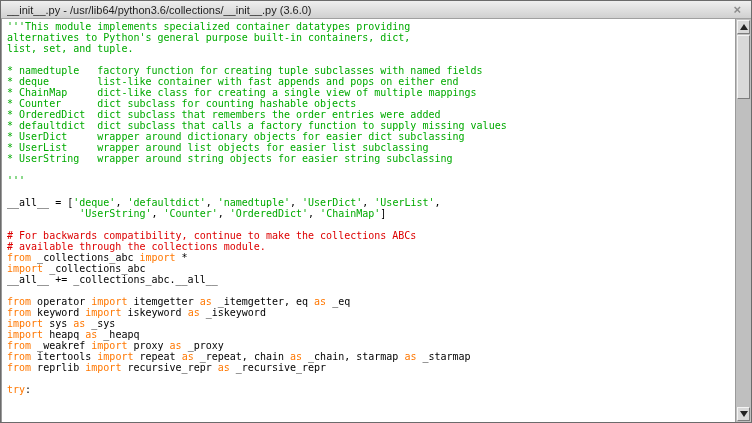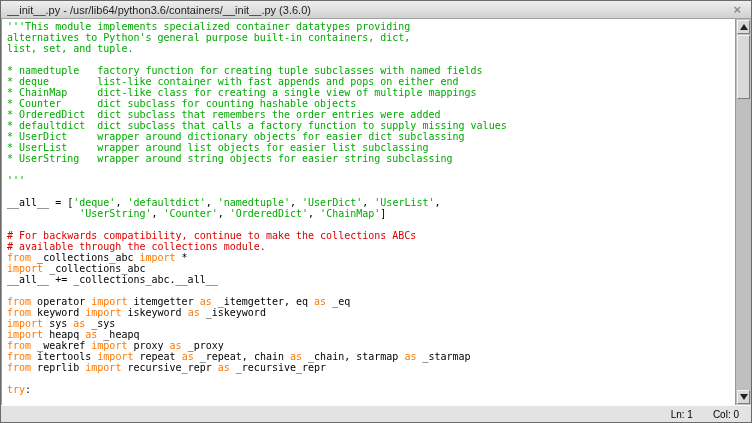--- a/index.html
+++ b/index.html
@@ -116,36 +116,32 @@
     padding: 1px 9px;
     white-space: nowrap;
   }
 </style>
 </head>
 <body>
 
 <div class="window">
 
   <div class="titlebar">
-    <div class="title-text">__init__.py - /usr/lib64/python3.6/containers/__init__.py (3.6.0)</div>
+    <div class="title-text">__init__.py - /usr/lib64/python3.6/collections/__init__.py (3.6.0)</div>
     <div class="close-btn">×</div>
   </div>
 
 
   <div class="editor-wrap">
     <div class="code"><div class="code-line"><span style="color: rgb(0, 170, 0);">'''This module implements specialized container datatypes providing</span></div><div class="code-line"><span style="color: rgb(0, 170, 0);">alternatives to Python's general purpose built-in containers, dict,</span></div><div class="code-line"><span style="color: rgb(0, 170, 0);">list, set, and tuple.</span></div><div class="code-line"> </div><div class="code-line"><span style="color: rgb(0, 170, 0);">* namedtuple   factory function for creating tuple subclasses with named fields</span></div><div class="code-line"><span style="color: rgb(0, 170, 0);">* deque        list-like container with fast appends and pops on either end</span></div><div class="code-line"><span style="color: rgb(0, 170, 0);">* ChainMap     dict-like class for creating a single view of multiple mappings</span></div><div class="code-line"><span style="color: rgb(0, 170, 0);">* Counter      dict subclass for counting hashable objects</span></div><div class="code-line"><span style="color: rgb(0, 170, 0);">* OrderedDict  dict subclass that remembers the order entries were added</span></div><div class="code-line"><span style="color: rgb(0, 170, 0);">* defaultdict  dict subclass that calls a factory function to supply missing values</span></div><div class="code-line"><span style="color: rgb(0, 170, 0);">* UserDict     wrapper around dictionary objects for easier dict subclassing</span></div><div class="code-line"><span style="color: rgb(0, 170, 0);">* UserList     wrapper around list objects for easier list subclassing</span></div><div class="code-line"><span style="color: rgb(0, 170, 0);">* UserString   wrapper around string objects for easier string subclassing</span></div><div class="code-line"> </div><div class="code-line"><span style="color: rgb(0, 170, 0);">'''</span></div><div class="code-line"> </div><div class="code-line"><span style="color: rgb(0, 0, 0);">__all__ = [</span><span style="color: rgb(0, 170, 0);">'deque'</span><span style="color: rgb(0, 0, 0);">, </span><span style="color: rgb(0, 170, 0);">'defaultdict'</span><span style="color: rgb(0, 0, 0);">, </span><span style="color: rgb(0, 170, 0);">'namedtuple'</span><span style="color: rgb(0, 0, 0);">, </span><span style="color: rgb(0, 170, 0);">'UserDict'</span><span style="color: rgb(0, 0, 0);">, </span><span style="color: rgb(0, 170, 0);">'UserList'</span><span style="color: rgb(0, 0, 0);">,</span></div><div class="code-line"><span style="color: rgb(0, 0, 0);">            </span><span style="color: rgb(0, 170, 0);">'UserString'</span><span style="color: rgb(0, 0, 0);">, </span><span style="color: rgb(0, 170, 0);">'Counter'</span><span style="color: rgb(0, 0, 0);">, </span><span style="color: rgb(0, 170, 0);">'OrderedDict'</span><span style="color: rgb(0, 0, 0);">, </span><span style="color: rgb(0, 170, 0);">'ChainMap'</span><span style="color: rgb(0, 0, 0);">]</span></div><div class="code-line"> </div><div class="code-line"><span style="color: rgb(221, 0, 0);"># For backwards compatibility, continue to make the collections ABCs</span></div><div class="code-line"><span style="color: rgb(221, 0, 0);"># available through the collections module.</span></div><div class="code-line"><span style="color: rgb(255, 119, 0);">from</span><span style="color: rgb(0, 0, 0);"> _collections_abc </span><span style="color: rgb(255, 119, 0);">import</span><span style="color: rgb(0, 0, 0);"> *</span></div><div class="code-line"><span style="color: rgb(255, 119, 0);">import</span><span style="color: rgb(0, 0, 0);"> _collections_abc</span></div><div class="code-line"><span style="color: rgb(0, 0, 0);">__all__ += _collections_abc.__all__</span></div><div class="code-line"> </div><div class="code-line"><span style="color: rgb(255, 119, 0);">from</span><span style="color: rgb(0, 0, 0);"> operator </span><span style="color: rgb(255, 119, 0);">import</span><span style="color: rgb(0, 0, 0);"> itemgetter </span><span style="color: rgb(255, 119, 0);">as</span><span style="color: rgb(0, 0, 0);"> _itemgetter, eq </span><span style="color: rgb(255, 119, 0);">as</span><span style="color: rgb(0, 0, 0);"> _eq</span></div><div class="code-line"><span style="color: rgb(255, 119, 0);">from</span><span style="color: rgb(0, 0, 0);"> keyword </span><span style="color: rgb(255, 119, 0);">import</span><span style="color: rgb(0, 0, 0);"> iskeyword </span><span style="color: rgb(255, 119, 0);">as</span><span style="color: rgb(0, 0, 0);"> _iskeyword</span></div><div class="code-line"><span style="color: rgb(255, 119, 0);">import</span><span style="color: rgb(0, 0, 0);"> sys </span><span style="color: rgb(255, 119, 0);">as</span><span style="color: rgb(0, 0, 0);"> _sys</span></div><div class="code-line"><span style="color: rgb(255, 119, 0);">import</span><span style="color: rgb(0, 0, 0);"> heapq </span><span style="color: rgb(255, 119, 0);">as</span><span style="color: rgb(0, 0, 0);"> _heapq</span></div><div class="code-line"><span style="color: rgb(255, 119, 0);">from</span><span style="color: rgb(0, 0, 0);"> _weakref </span><span style="color: rgb(255, 119, 0);">import</span><span style="color: rgb(0, 0, 0);"> proxy </span><span style="color: rgb(255, 119, 0);">as</span><span style="color: rgb(0, 0, 0);"> _proxy</span></div><div class="code-line"><span style="color: rgb(255, 119, 0);">from</span><span style="color: rgb(0, 0, 0);"> itertools </span><span style="color: rgb(255, 119, 0);">import</span><span style="color: rgb(0, 0, 0);"> repeat </span><span style="color: rgb(255, 119, 0);">as</span><span style="color: rgb(0, 0, 0);"> _repeat, chain </span><span style="color: rgb(255, 119, 0);">as</span><span style="color: rgb(0, 0, 0);"> _chain, starmap </span><span style="color: rgb(255, 119, 0);">as</span><span style="color: rgb(0, 0, 0);"> _starmap</span></div><div class="code-line"><span style="color: rgb(255, 119, 0);">from</span><span style="color: rgb(0, 0, 0);"> reprlib </span><span style="color: rgb(255, 119, 0);">import</span><span style="color: rgb(0, 0, 0);"> recursive_repr </span><span style="color: rgb(255, 119, 0);">as</span><span style="color: rgb(0, 0, 0);"> _recursive_repr</span></div><div class="code-line"> </div><div class="code-line"><span style="color: rgb(255, 119, 0);">try</span><span style="color: rgb(0, 0, 0);">:</span></div></div>
     <div class="vscroll">
       <div class="sb-btn sb-up">
         <div class="tri-up"></div>
       </div>
       <div class="sb-thumb"></div>
       <div class="sb-btn sb-down">
         <div class="tri-down"></div>
       </div>
     </div>
   </div>
 
-  <div class="statusbar">
-    <div class="status-cell">Ln: 1</div>
-    <div class="status-cell">Col: 0</div>
-  </div>
 
 </div>
 
 </body></html>

